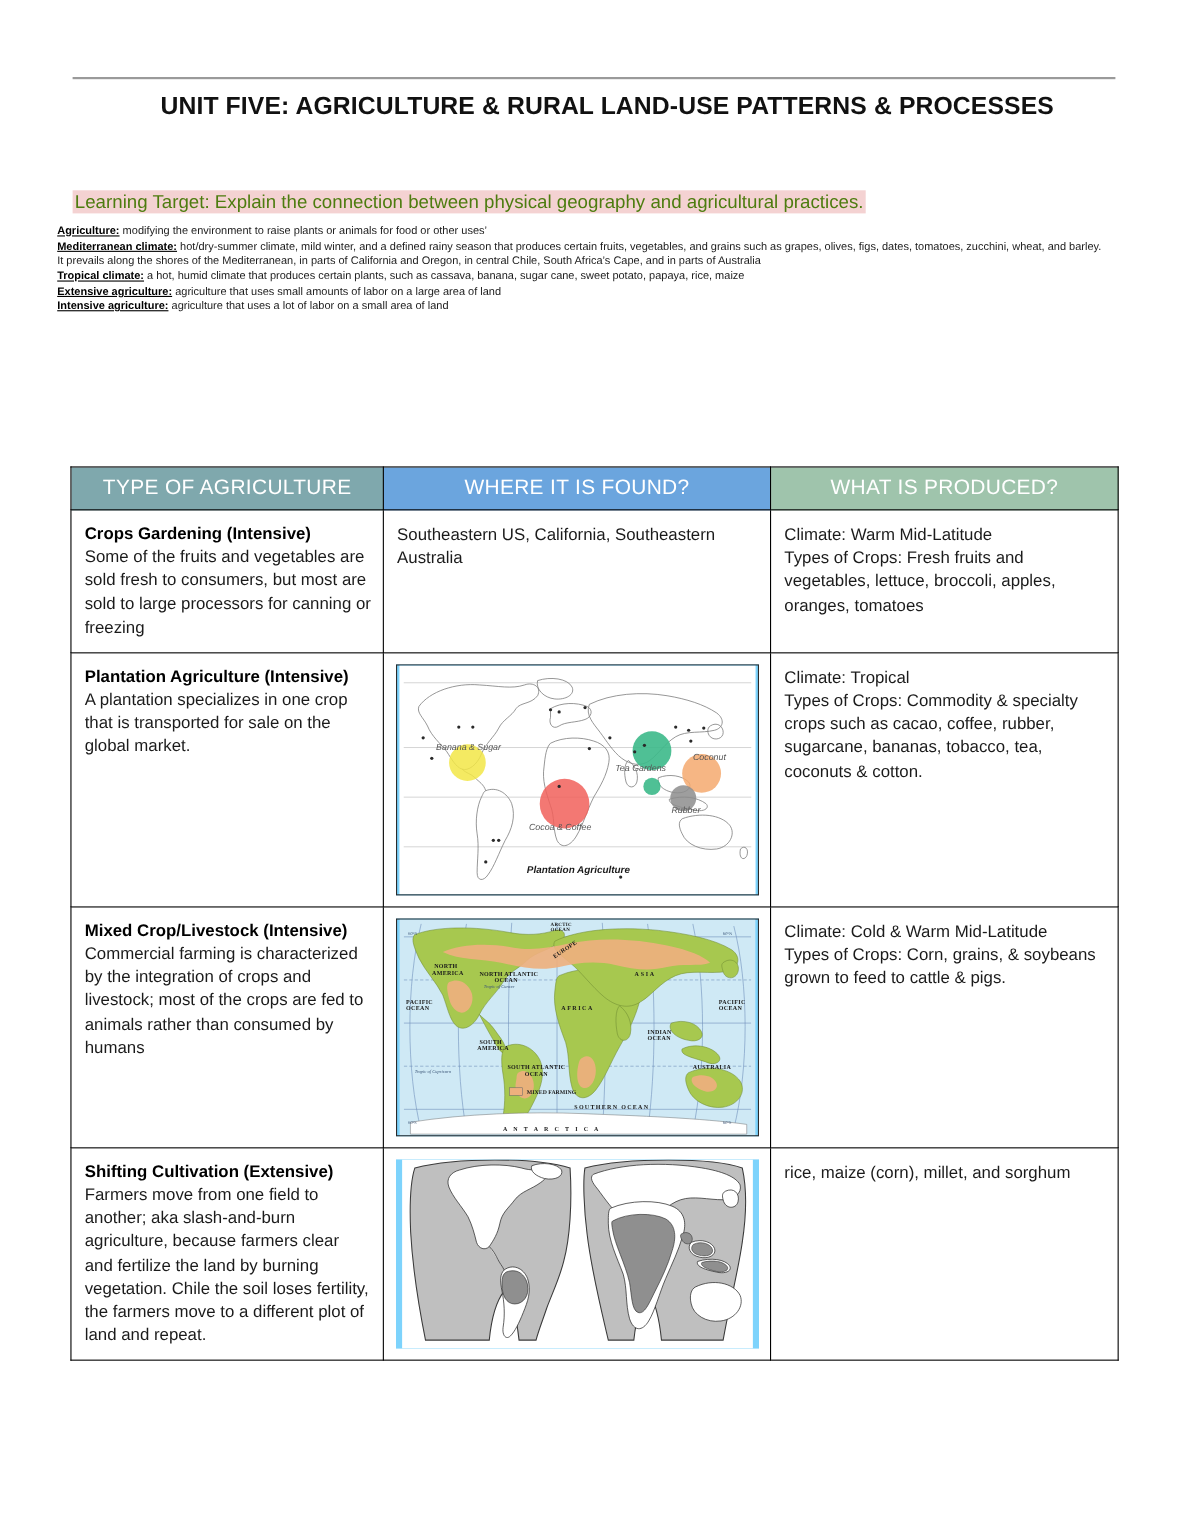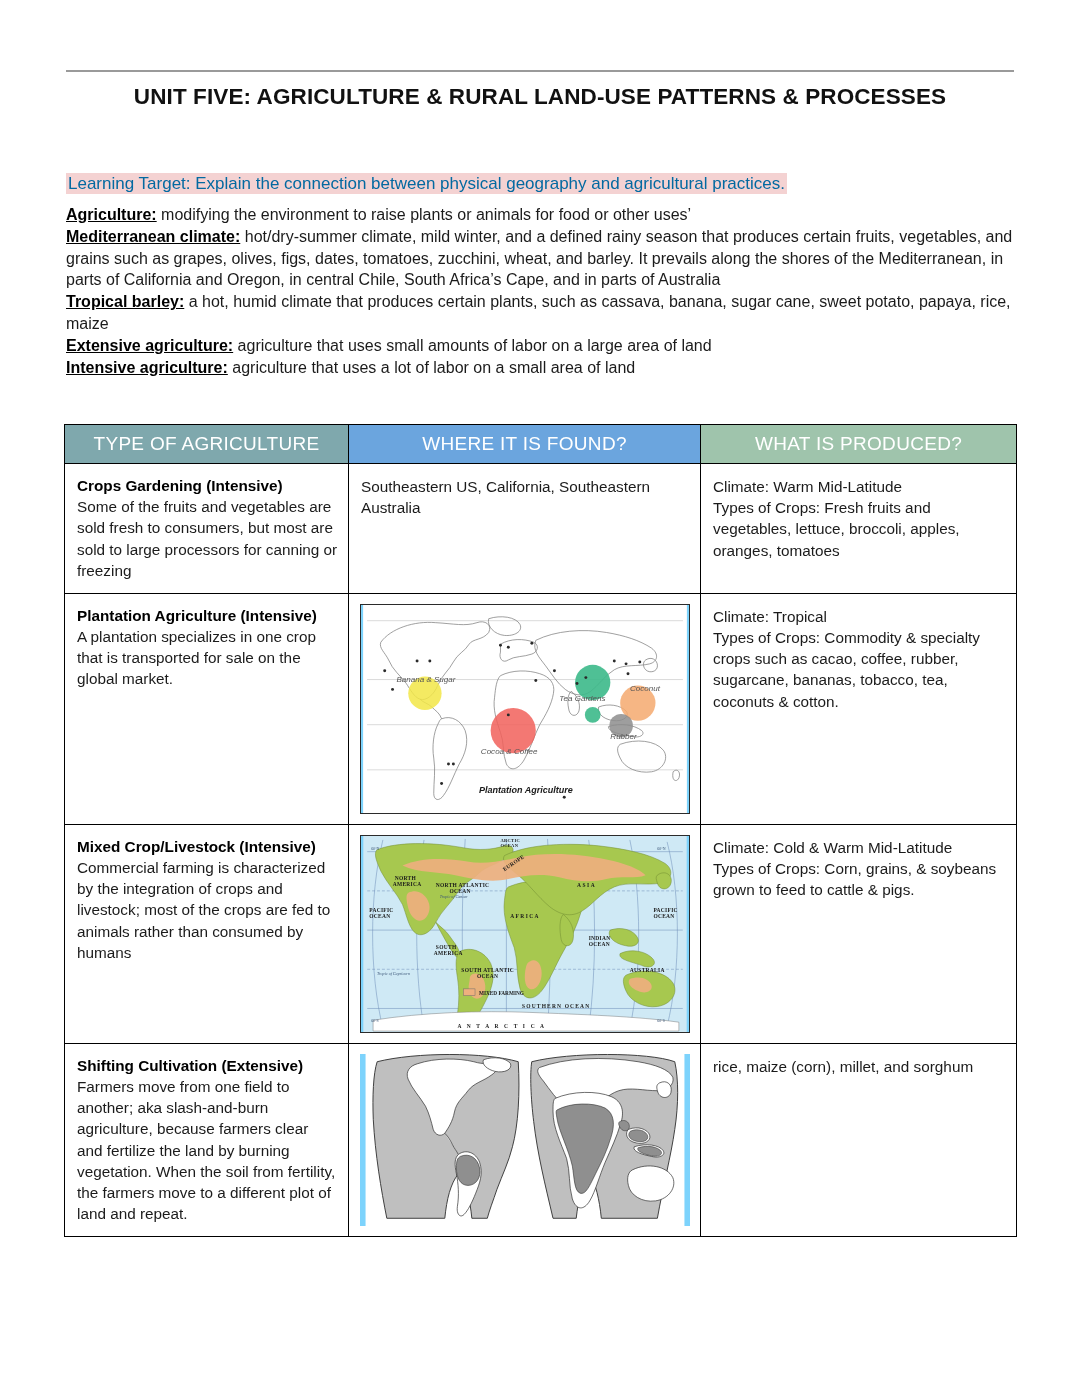--- a/index.html
+++ b/index.html
@@ -24,21 +24,21 @@
   .top-rule {
     position: absolute;
     left: 66px;
     top: 70px;
     width: 948px;
     height: 2px;
     background: #9a9a9a;
   }
   .doc-title {
     position: absolute;
-    left: 66px;
+    left: 78px;
     top: 84px;
     width: 948px;
     text-align: center;
     font-size: 22.5px;
     font-weight: bold;
     letter-spacing: 0.1px;
     color: #111;
   }
   .section-title-wrap {
     position: absolute;
@@ -59,30 +59,30 @@
   .learn-wrap {
     position: absolute;
     left: 66px;
     top: 172px;
     width: 948px;
   }
   .learn-target {
     display: inline;
     font-size: 17px;
     background: #f4d2d2;
-    color: #0369a1;
+    color: #4d7c0f;
     padding: 1px 2px;
     line-height: 1.4;
   }
   .defs {
     position: absolute;
-    left: 66px;
+    left: 52px;
     top: 204px;
     width: 950px;
-    font-size: 16px;
+    font-size: 10px;
     line-height: 1.365;
     color: #1b1b1b;
   }
   .defs p {
     margin: 0 0 0 0;
   }
   .term {
     font-weight: bold;
     text-decoration: underline;
     color: #000;
@@ -151,21 +151,21 @@
   <div class="doc-title">UNIT FIVE: AGRICULTURE &amp; RURAL LAND-USE PATTERNS &amp; PROCESSES</div>
 
 
   <div class="learn-wrap">
     <span class="learn-target">Learning Target: Explain the connection between physical geography and agricultural practices.</span>
   </div>
 
   <div class="defs">
     <p><span class="term">Agriculture:</span><span> modifying the environment to raise plants or animals for food or other uses’</span></p>
     <p><span class="term">Mediterranean climate:</span><span> hot/dry-summer climate, mild winter, and a defined rainy season that produces certain fruits, vegetables, and grains such as grapes, olives, figs, dates, tomatoes, zucchini, wheat, and barley. It prevails along the shores of the Mediterranean, in parts of California and Oregon, in central Chile, South Africa’s Cape, and in parts of Australia</span></p>
-    <p><span class="term">Tropical barley:</span><span> a hot, humid climate that produces certain plants, such as cassava, banana, sugar cane, sweet potato, papaya, rice, maize</span></p>
+    <p><span class="term">Tropical climate:</span><span> a hot, humid climate that produces certain plants, such as cassava, banana, sugar cane, sweet potato, papaya, rice, maize</span></p>
     <p><span class="term">Extensive agriculture:</span><span> agriculture that uses small amounts of labor on a large area of land</span></p>
     <p><span class="term">Intensive agriculture:</span><span> agriculture that uses a lot of labor on a small area of land</span></p>
   </div>
 
   <table class="tbl">
     <colgroup>
         <col class="c1">
         <col class="c2">
         <col class="c3">
       </colgroup>
@@ -404,21 +404,21 @@
         <td>
           <div class="cell plain" style="white-space:pre-line">Climate: Cold &amp; Warm Mid-Latitude
 Types of Crops: Corn, grains, &amp; soybeans grown to feed to cattle &amp; pigs.</div>
         </td>
       </tr>
 
       <tr>
         <td>
           <div class="cell">
             <span class="hd">Shifting Cultivation (Extensive)</span>
-            <span>Farmers move from one field to another; aka slash-and-burn agriculture, because farmers clear and fertilize the land by burning vegetation. When the soil from fertility, the farmers move to a different plot of land and repeat.</span>
+            <span>Farmers move from one field to another; aka slash-and-burn agriculture, because farmers clear and fertilize the land by burning vegetation. Chile the soil loses fertility, the farmers move to a different plot of land and repeat.</span>
           </div>
         </td>
         <td>
           <div class="imgcell">
             <div class="figframe noborder">
               <svg viewBox="0 0 330 178" width="100%" height="172">
                 <rect x="0" y="0" width="330" height="178" fill="#ffffff"></rect>
 
                 <path d="M12 8 C52 -2 124 -2 158 8 C160 40 158 74 152 96
                          C148 112 142 124 136 140 C132 152 128 162 126 170

